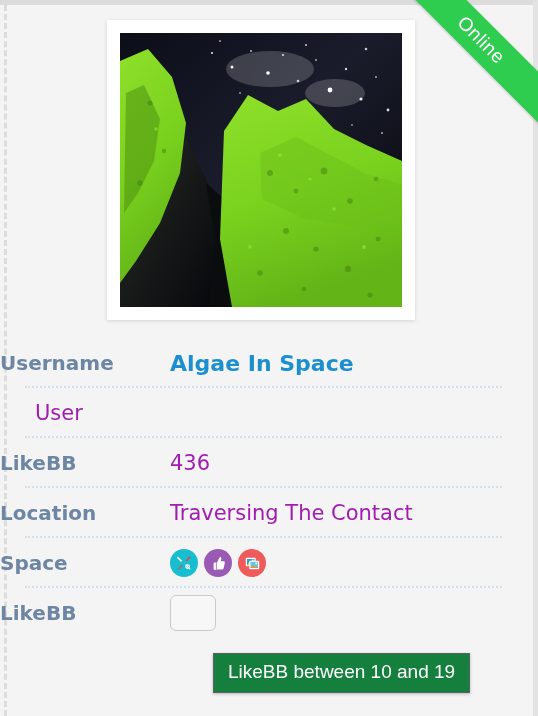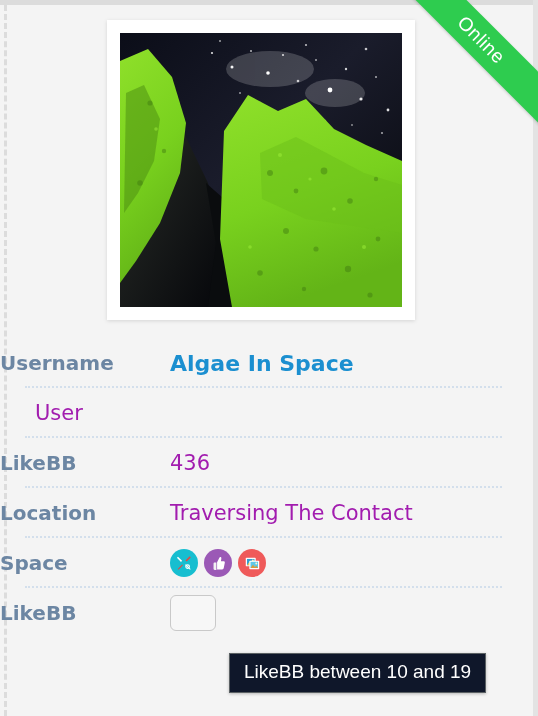--- a/index.html
+++ b/index.html
@@ -160,25 +160,25 @@
     height: 36px;
     border: 1px solid #c9c9c9;
     border-radius: 6px;
     background: #f7f7f7;
     box-sizing: border-box;
   }
 
   
   .tooltip {
     position: absolute;
-    left: 229px;
+    left: 213px;
     top: 653px;
     height: 38px;
     padding: 0 14px;
-    background: #0f172a;
+    background: #15803d;
     border: 1px solid #5a6063;
     color: #ffffff;
     font-size: 19px;
     font-family: "Liberation Sans", sans-serif;
     line-height: 36px;
     white-space: nowrap;
     z-index: 60;
     box-shadow: 0 1px 3px rgba(0,0,0,.25);
   }
 </style>

